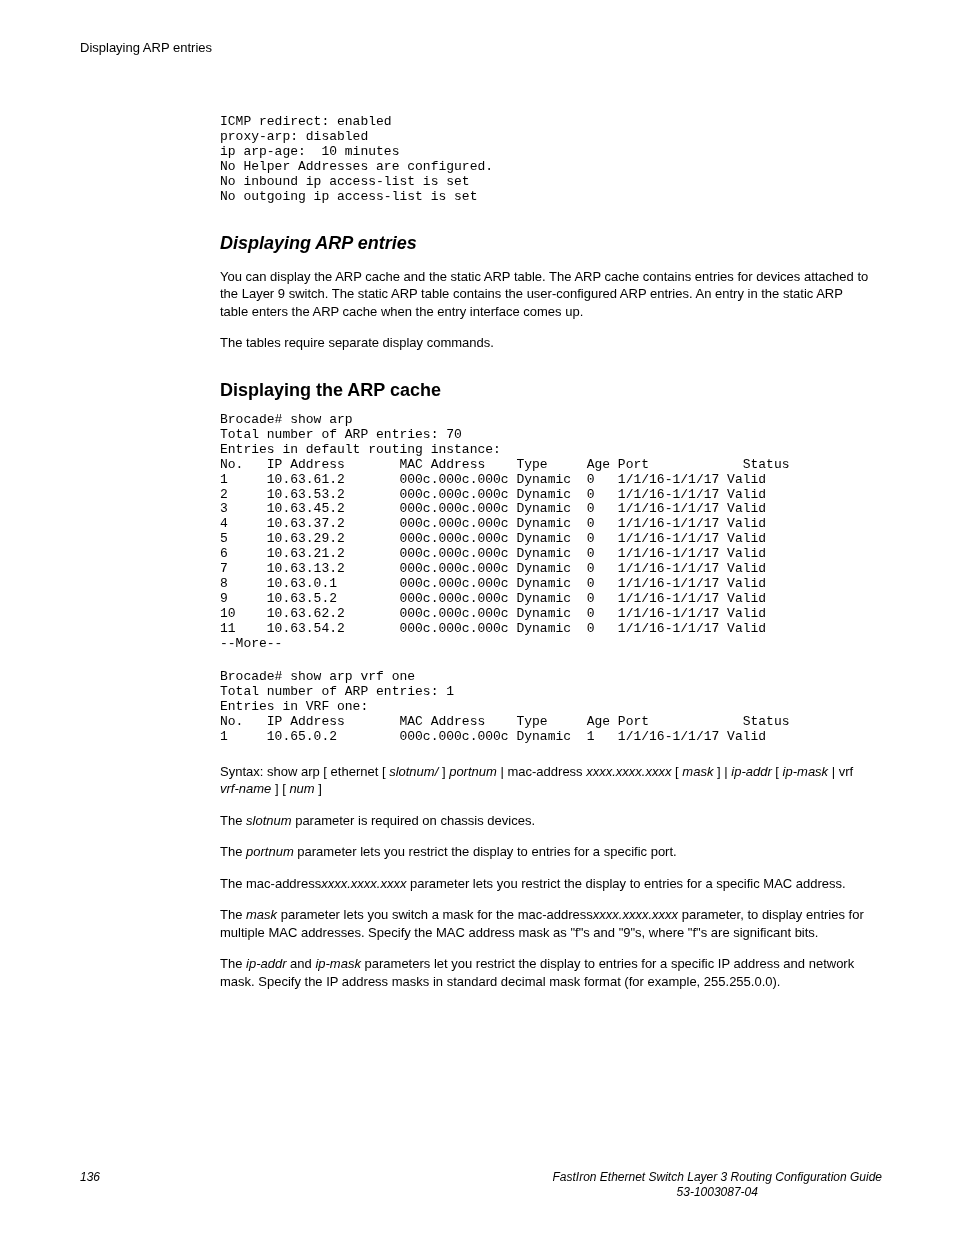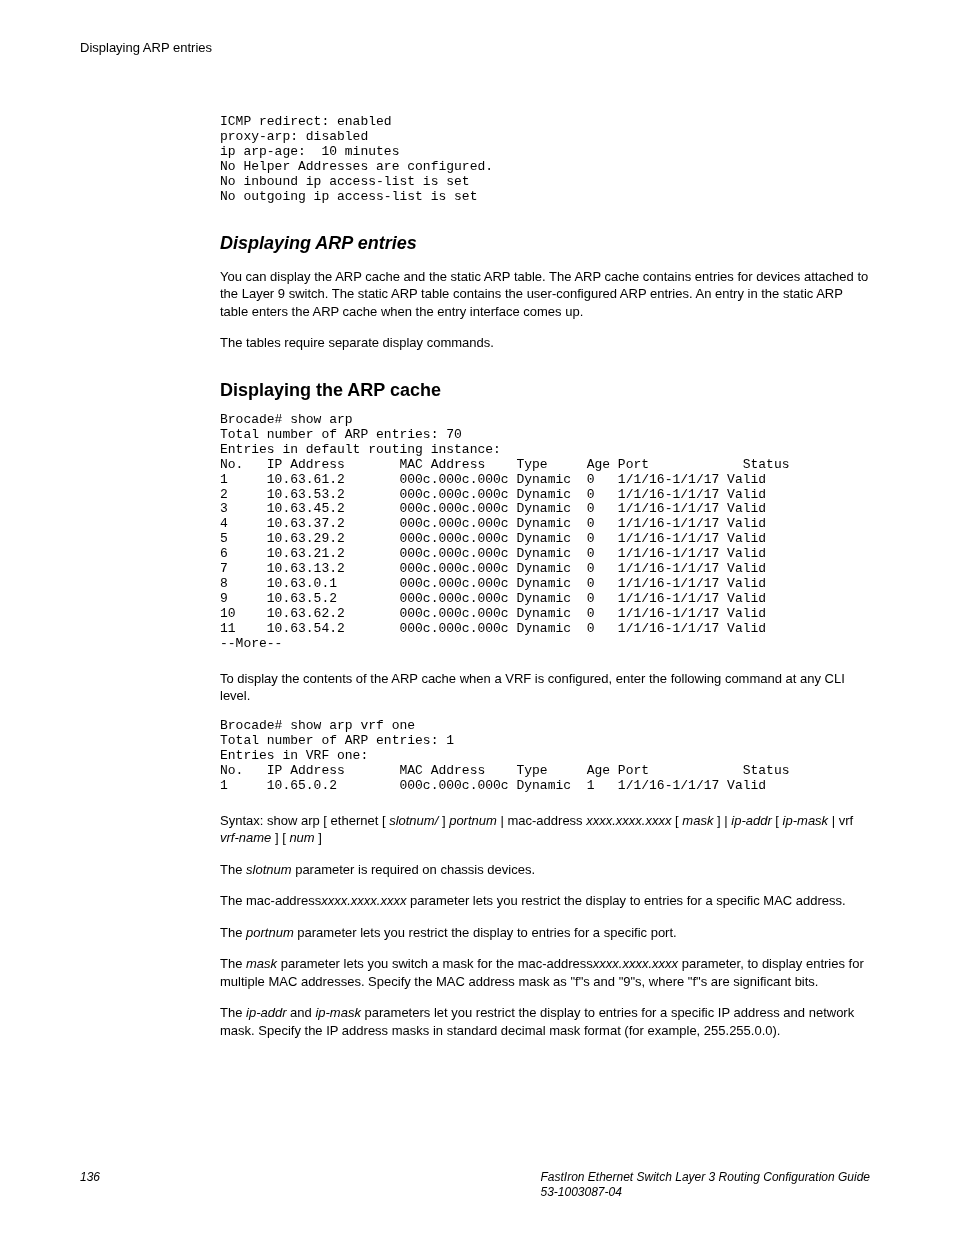--- a/index.html
+++ b/index.html
@@ -45,31 +45,31 @@
   }
   p.body {
     font-size: 13px;
     line-height: 1.35;
     margin: 0 0 14px 0;
   }
   .footer {
     position: absolute;
     bottom: 34px;
     left: 80px;
-    right: 84px;
+    right: 72px;
     font-size: 12px;
     font-style: italic;
   }
   .footer .pnum {
     float: left;
     font-style: italic;
   }
   .footer .doc {
     float: right;
-    text-align: left;
+    text-align: center;
     line-height: 1.3;
   }
   .syntax { font-size: 13px; line-height:1.35; margin:0 0 14px 0;}
   .b { font-weight: normal; }
   .i { font-style: italic; margin-top: 24px; }
 </style>
 </head>
 <body>
 
 <div class="page">
@@ -102,21 +102,20 @@
 4     10.63.37.2       000c.000c.000c Dynamic  0   1/1/16-1/1/17 Valid
 5     10.63.29.2       000c.000c.000c Dynamic  0   1/1/16-1/1/17 Valid
 6     10.63.21.2       000c.000c.000c Dynamic  0   1/1/16-1/1/17 Valid
 7     10.63.13.2       000c.000c.000c Dynamic  0   1/1/16-1/1/17 Valid
 8     10.63.0.1        000c.000c.000c Dynamic  0   1/1/16-1/1/17 Valid
 9     10.63.5.2        000c.000c.000c Dynamic  0   1/1/16-1/1/17 Valid
 10    10.63.62.2       000c.000c.000c Dynamic  0   1/1/16-1/1/17 Valid
 11    10.63.54.2       000c.000c.000c Dynamic  0   1/1/16-1/1/17 Valid
 --More--</pre>
 
-    <p class="body">To display the contents of the ARP cache when a VRF is configured, enter the following command at any CLI level.</p>
 
     <pre>Brocade# show arp vrf one
 Total number of ARP entries: 1
 Entries in VRF one:
 No.   IP Address       MAC Address    Type     Age Port            Status
 1     10.65.0.2        000c.000c.000c Dynamic  1   1/1/16-1/1/17 Valid</pre>
 
     <p class="syntax">
       <span class="b">Syntax: show arp</span>
       <span> [ </span>
@@ -142,25 +141,25 @@
       <span> ] [</span>
       <span class="i">num</span>
       <span>]</span>
     </p>
 
     <p class="body">
       <span>The </span><span class="i">slotnum</span><span> parameter is required on chassis devices.</span>
     </p>
 
     <p class="body">
-      <span>The </span><span class="b">mac-address</span><span class="i">xxxx.xxxx.xxxx</span><span> parameter lets you restrict the display to entries for a specific MAC address.</span>
+      <span>The </span><span class="i">portnum</span><span> parameter lets you restrict the display to entries for a specific port.</span>
     </p>
 
     <p class="body">
-      <span>The </span><span class="i">portnum</span><span> parameter lets you restrict the display to entries for a specific port.</span>
+      <span>The </span><span class="b">mac-address</span><span class="i">xxxx.xxxx.xxxx</span><span> parameter lets you restrict the display to entries for a specific MAC address.</span>
     </p>
 
     <p class="body">
       <span>The </span><span class="i">mask</span><span> parameter lets you switch a mask for the </span><span class="b">mac-address</span><span class="i">xxxx.xxxx.xxxx</span><span> parameter, to display entries for multiple MAC addresses. Specify the MAC address mask as "f"s and "9"s, where "f"s are significant bits.</span>
     </p>
 
     <p class="body">
       <span>The </span><span class="i">ip-addr</span><span> and </span><span class="i">ip-mask</span><span> parameters let you restrict the display to entries for a specific IP address and network mask. Specify the IP address masks in standard decimal mask format (for example, 255.255.0.0).</span>
     </p>
 

